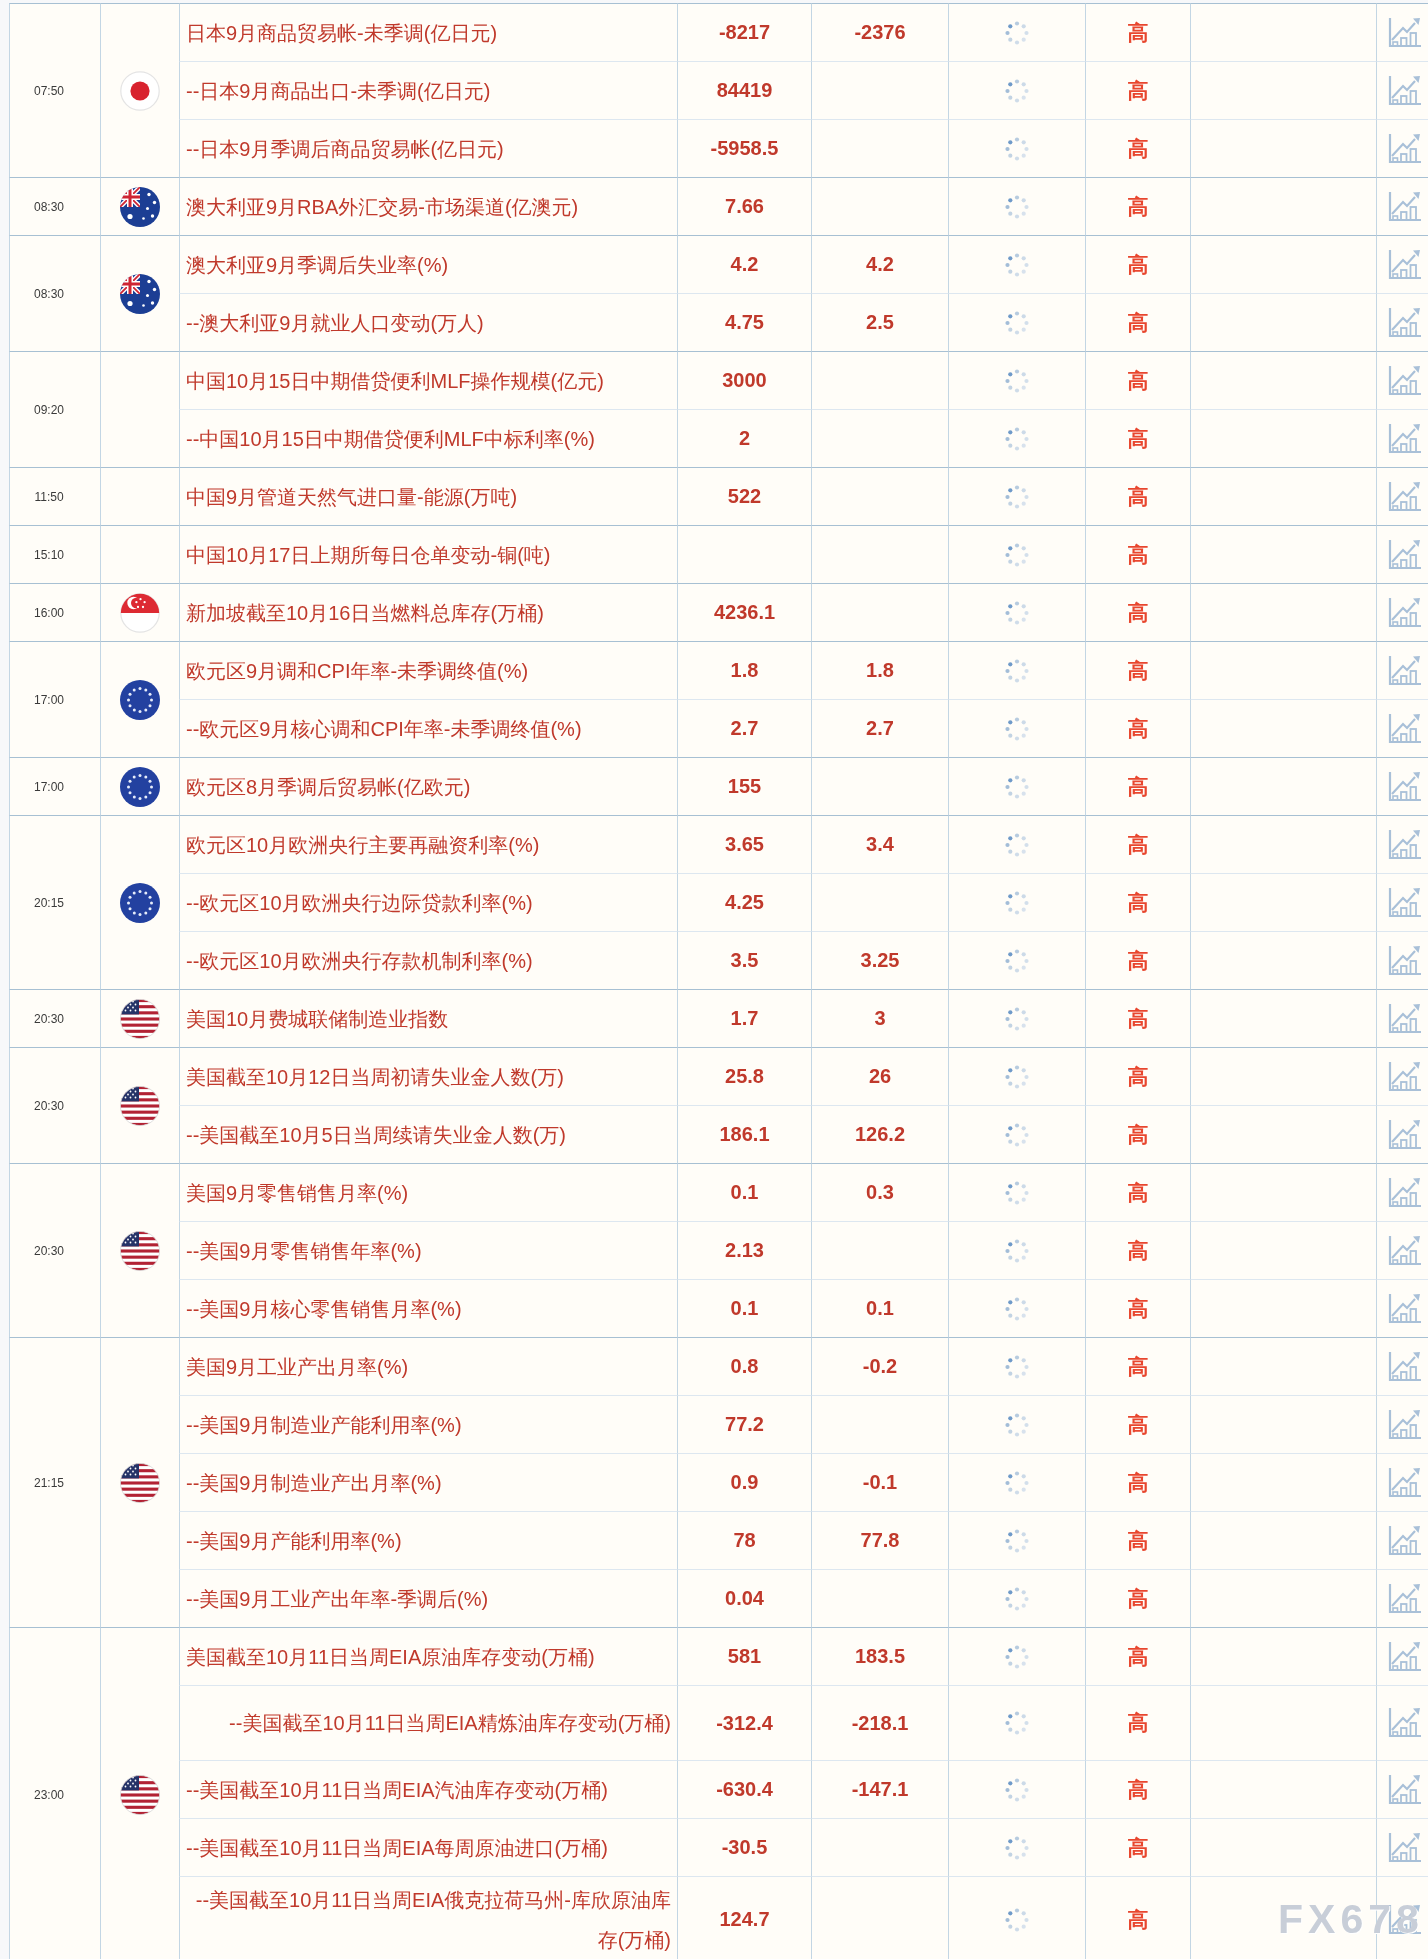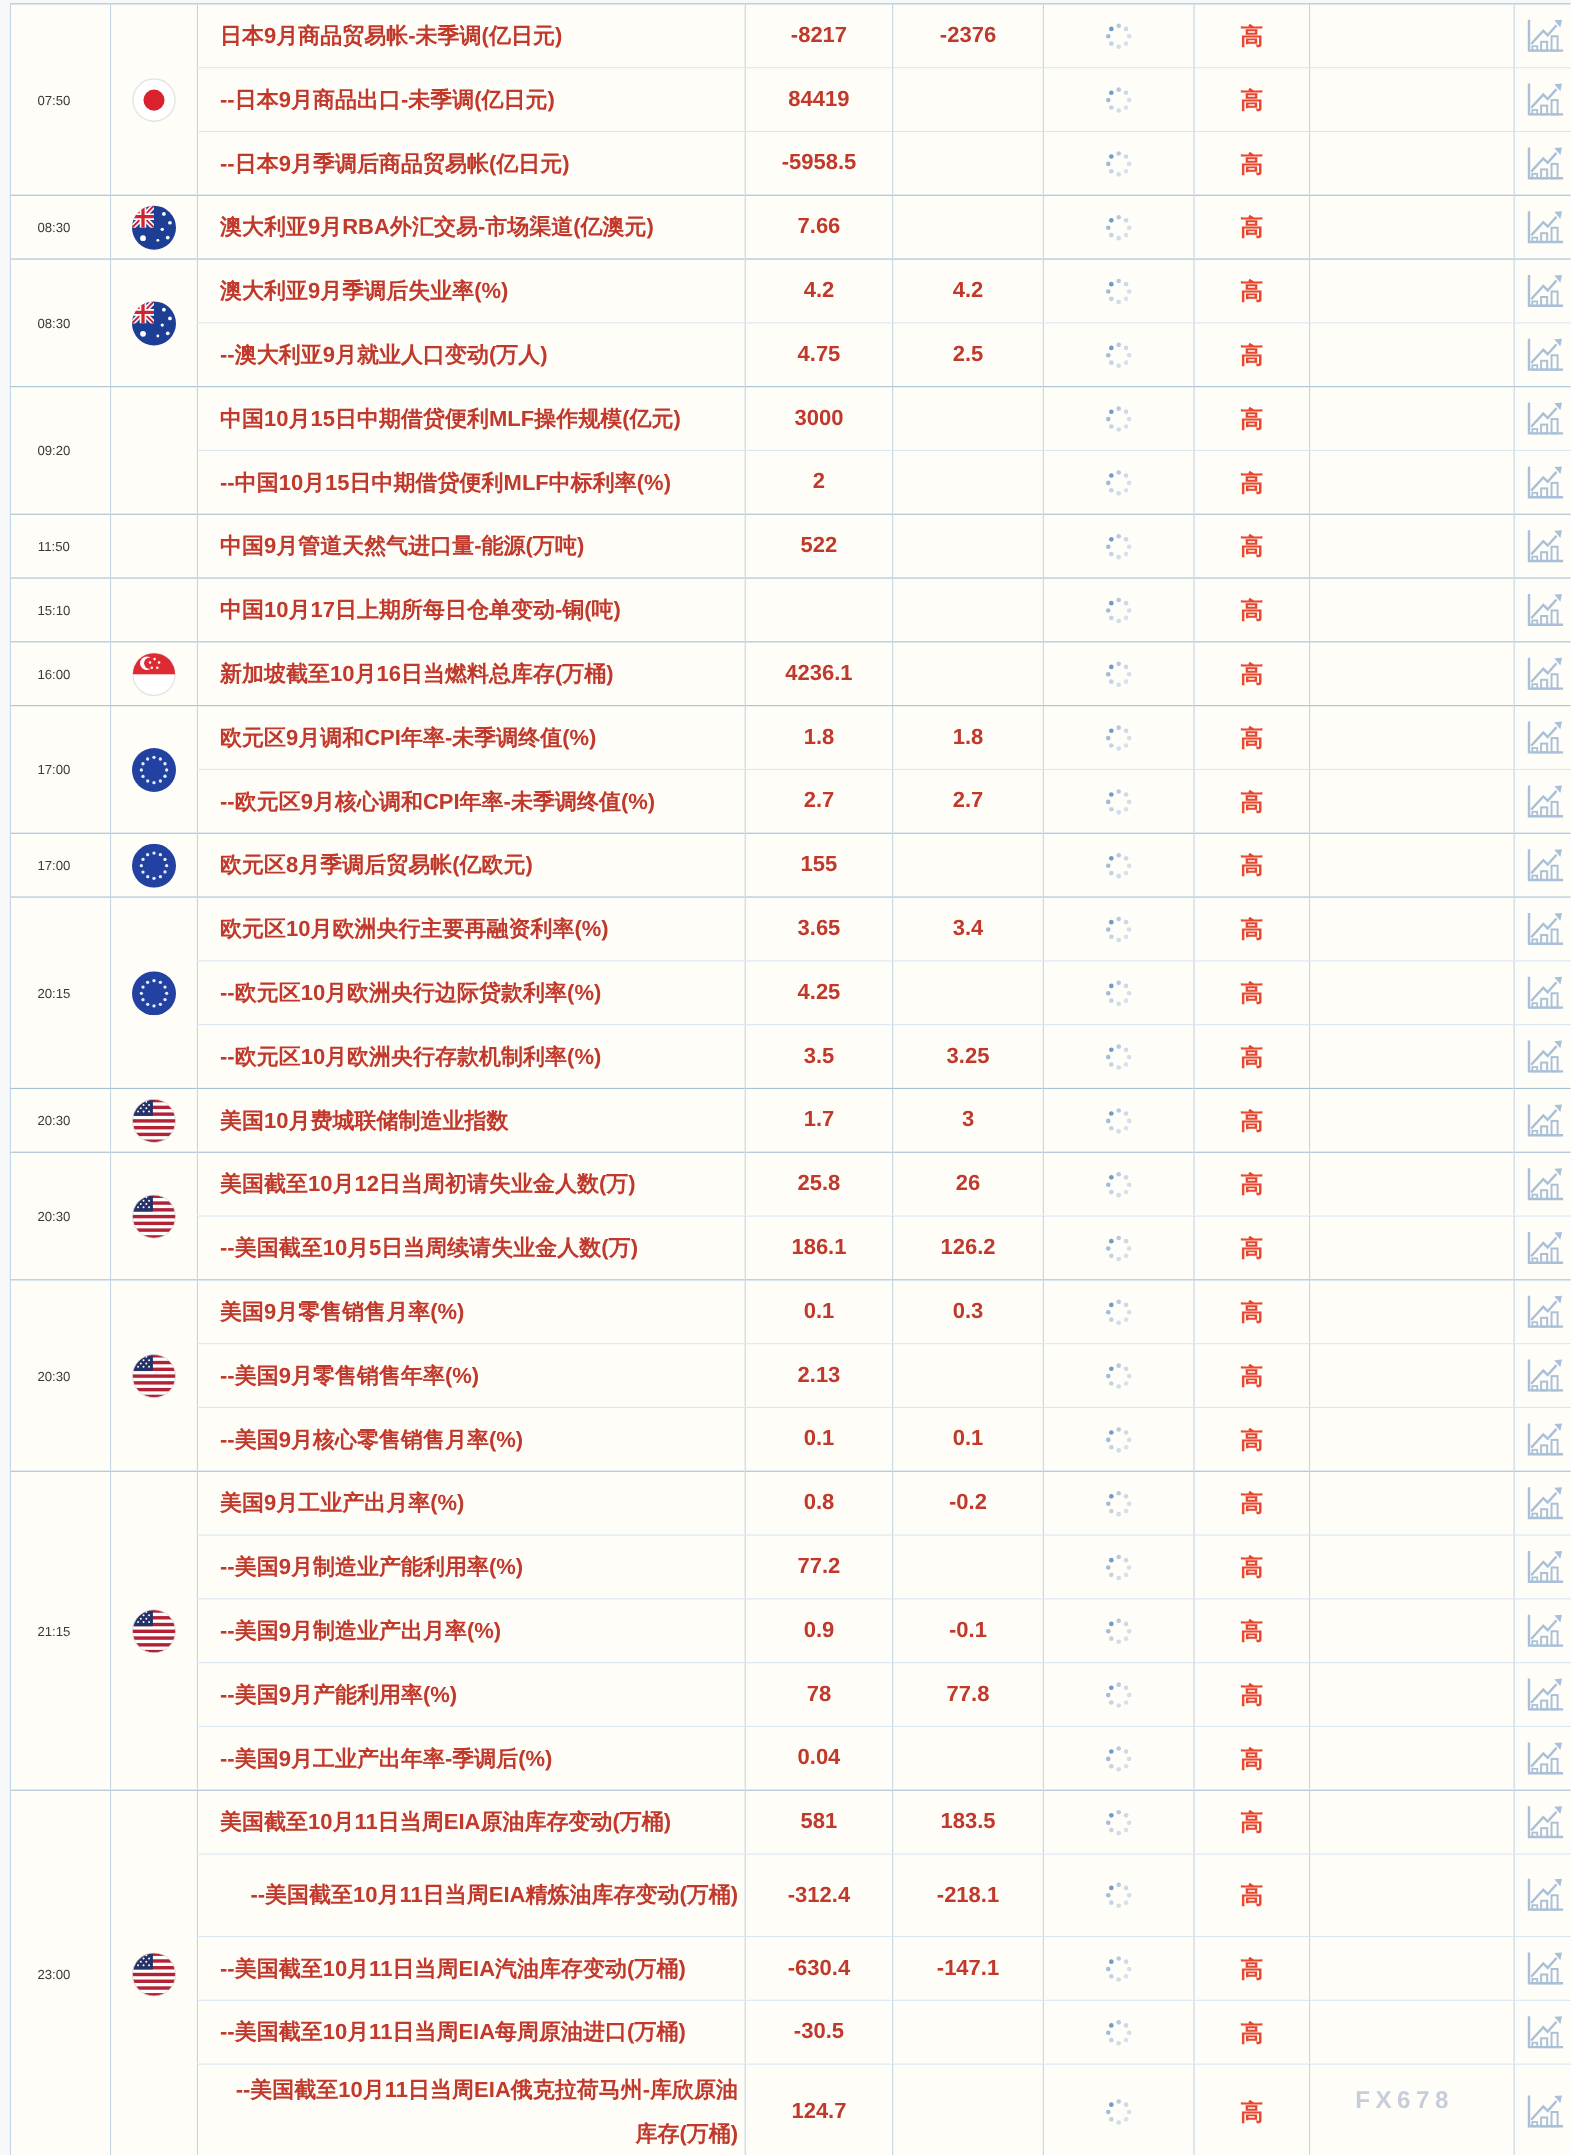--- a/index.html
+++ b/index.html
@@ -21,39 +21,39 @@
     border-left:1px solid #c3d6e4;padding:0;
   }
   tr.group-start > td{border-top:1px solid #a7c0d3;}
   tr.inner-row > td{border-top:1px solid #dde7f0;}
   td.time{
     text-align:center;padding-right:12px;color:#3a3a3a;font-size:12px;
   }
   td.flag{text-align:center;}
   td.flag svg{display:block;margin:0 auto;}
   td.event{
-    color:#c0392b;font-weight:bold;font-size:20px;text-align:left;
-    padding-left:20px;padding-right:6px;line-height:40px;
+    color:#c0392b;font-weight:normal;font-size:20px;text-align:left;
+    padding-left:6px;padding-right:6px;line-height:40px;
     white-space:nowrap;overflow:hidden;
   }
   tr.tall td.event{white-space:normal;word-break:break-all;text-align:right;}
   td.val{
     color:#c0392b;font-weight:bold;font-size:20px;text-align:center;
   }
   td.status{text-align:center;}
   td.status svg{display:block;margin:0 auto;}
   td.imp{
     color:#e8462e;font-weight:bold;font-size:21px;text-align:center;
   }
   td.gap{}
   td.chart{text-align:center;cursor:pointer;}
   td.chart svg{display:block;margin:0 auto;}
   .watermark{
-    position:absolute;left:1232px;top:1896px;z-index:5;
-    font-size:22px;color:#c8ced8;letter-spacing:5px;font-weight:bold;
+    position:absolute;left:1278px;top:1896px;z-index:5;
+    font-size:41px;color:#c8ced8;letter-spacing:5px;font-weight:bold;
     text-shadow:1px 1px 0 #ffffff;
   }
 </style>
 </head>
 <body>
 
 <div class="wrap">
   <table>
     <colgroup>
       <col class="c-time">

